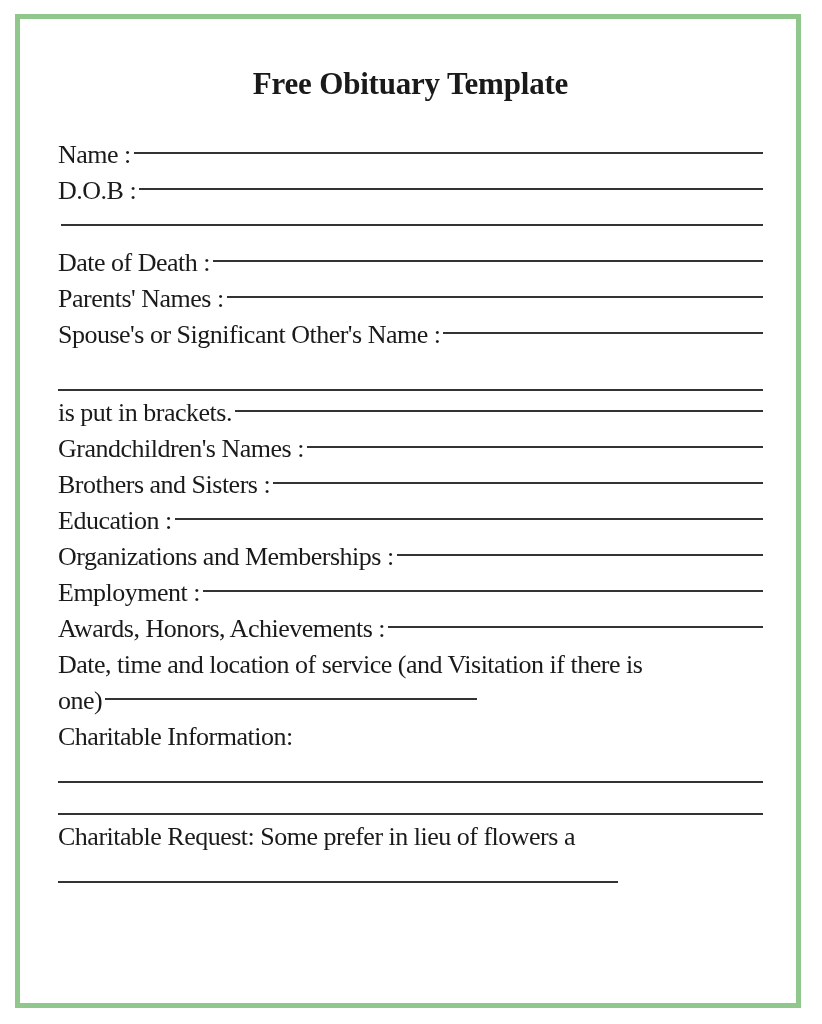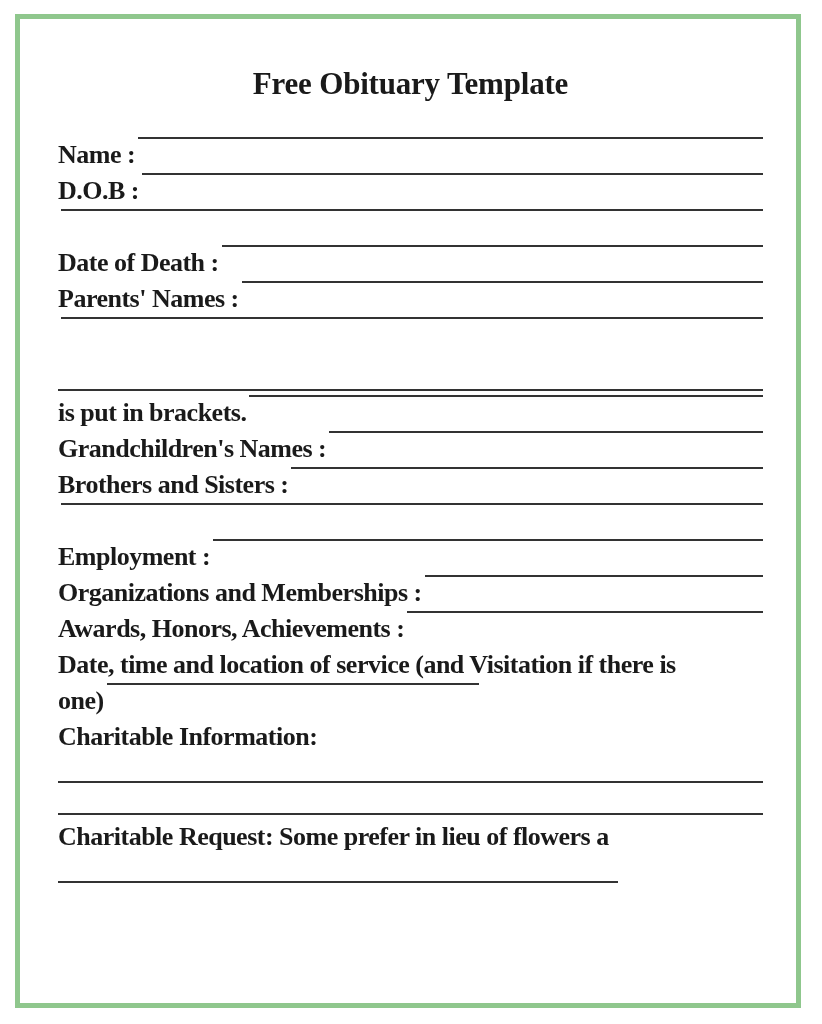--- a/index.html
+++ b/index.html
@@ -38,27 +38,26 @@
     margin-bottom: 33px;
     height: 40px;
     line-height: 40px;
     text-align: center;
     font-size: 31px;
     font-weight: bold;
     letter-spacing: -0.2px;
   }
   .row {
     display: flex;
-    align-items: flex-start;
+    align-items: center;
     height: 36px;
     font-size: 26px;
     line-height: 36px;
     letter-spacing: -0.5px;
     white-space: nowrap;
-    font-weight: bold;
   }
   .lbl { white-space: pre; }
   .fill {
     flex: 1;
     border-bottom: 2.5px solid var(--line);
     margin: 0 0 5px 3px;
   }
   .fill.fixed { flex: 0 0 auto; width: 372px; }
   .uline-row {
     display: flex;
@@ -101,20 +100,21 @@
       <span class="lbl">Date of Death :</span>
       <span class="fill"></span>
     </div>
 
     <div class="row">
       <span class="lbl">Parents' Names :</span>
       <span class="fill"></span>
     </div>
 
     <div class="row">
+      <span class="lbl">Spouse's or Significant Other's Name :</span>
       <span class="fill"></span>
     </div>
 
     <div class="uline-row tall">
       <span class="line"></span>
     </div>
 
 
     <div class="row">
       <span class="lbl">is put in brackets.</span>
@@ -125,30 +125,31 @@
       <span class="lbl">Grandchildren's Names :</span>
       <span class="fill"></span>
     </div>
 
     <div class="row">
       <span class="lbl">Brothers and Sisters :</span>
       <span class="fill"></span>
     </div>
 
     <div class="row">
+      <span class="lbl">Education :</span>
+      <span class="fill"></span>
+    </div>
+
+    <div class="row">
+      <span class="lbl">Organizations and Memberships :</span>
       <span class="fill"></span>
     </div>
 
     <div class="row">
       <span class="lbl">Employment :</span>
-      <span class="fill"></span>
-    </div>
-
-    <div class="row">
-      <span class="lbl">Organizations and Memberships :</span>
       <span class="fill"></span>
     </div>
 
     <div class="row">
       <span class="lbl">Awards, Honors, Achievements :</span>
       <span class="fill"></span>
     </div>
 
     <div class="row">
       <span class="lbl">Date, time and location of service (and Visitation if there is</span>

